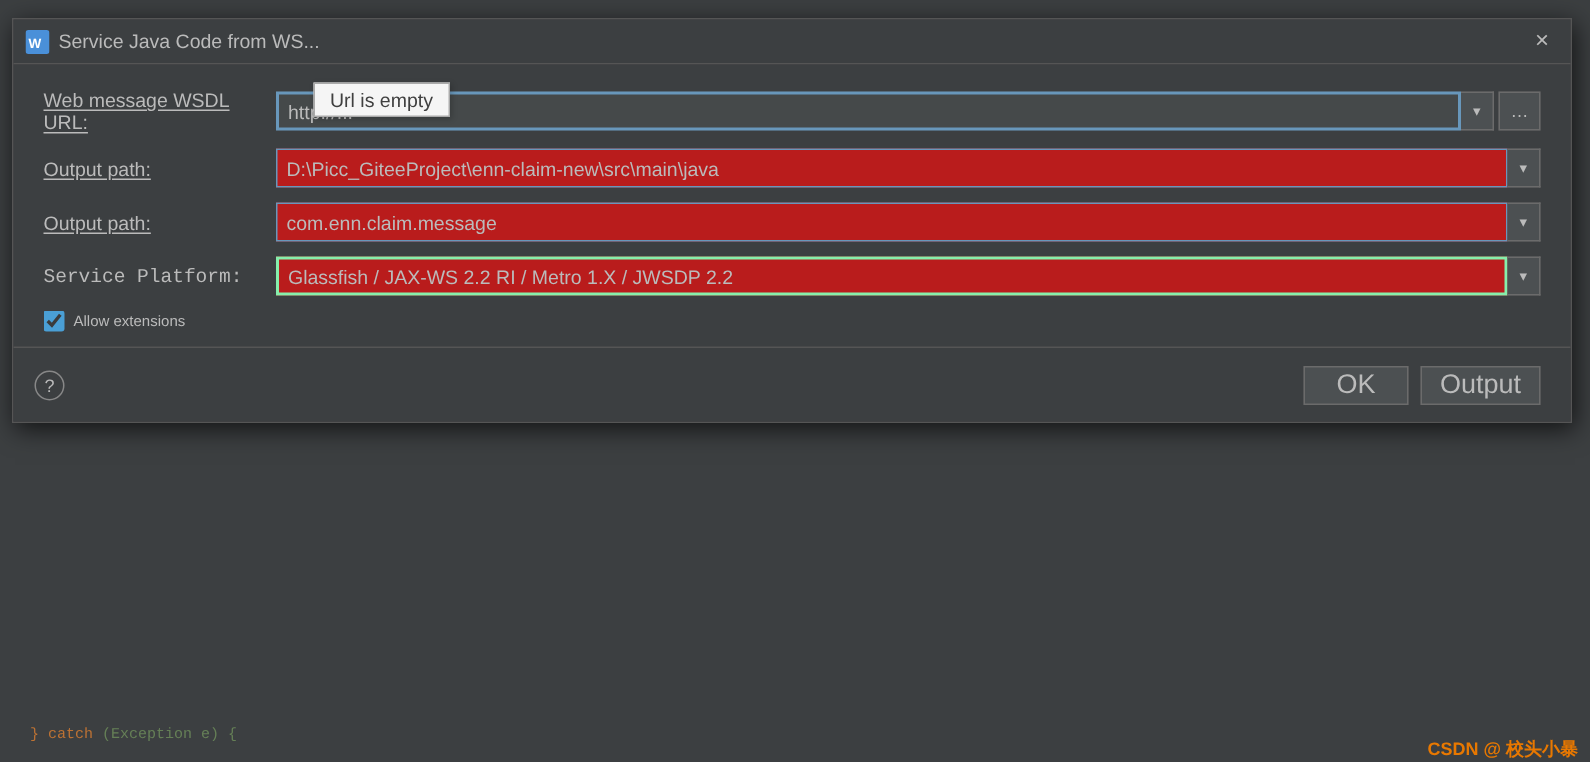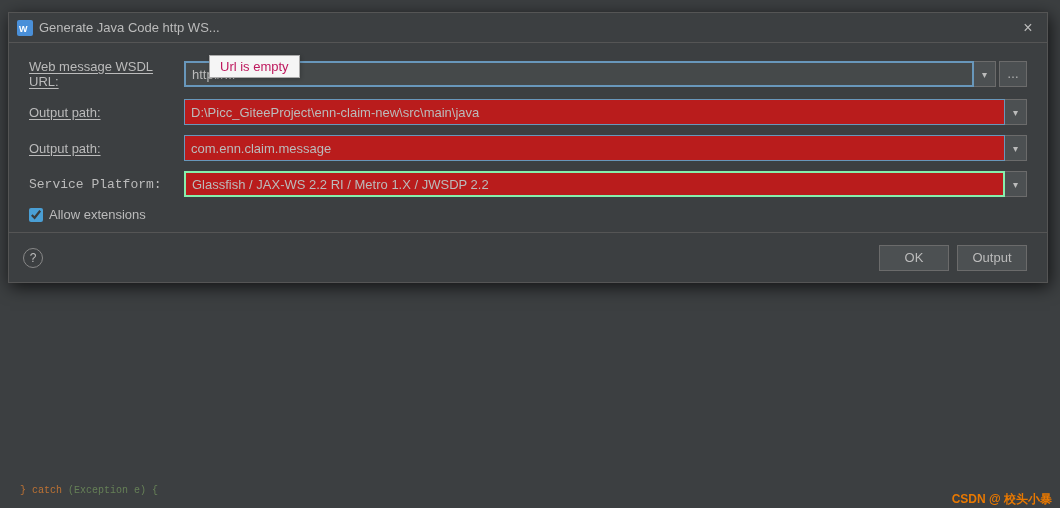--- a/index.html
+++ b/index.html
@@ -110,21 +110,21 @@
 
     
     .tooltip {
       position: absolute;
       top: 42px;
       left: 200px;
       background: #f5f5f5;
       border: 1px solid #aaa;
       padding: 3px 10px;
       font-size: 13px;
-      color: #be185d;
+      color: #404040;
       z-index: 10;
       box-shadow: 1px 1px 4px rgba(0,0,0,0.2);
     }
 
     
     .dialog-body {
       padding: 16px 20px 60px 20px;
       background: #3c3f41;
     }
 
@@ -219,21 +219,21 @@
     .checkbox-input {
       width: 14px;
       height: 14px;
       margin-right: 6px;
       accent-color: #4a9fd5;
       cursor: pointer;
     }
 
     .checkbox-label {
       color: #bbbbbb;
-      font-size: 13px;
+      font-size: 10px;
     }
 
     
     .dialog-footer {
       position: absolute;
       bottom: 0;
       left: 0;
       right: 0;
       height: 50px;
       display: flex;
@@ -260,21 +260,21 @@
       font-size: 12px;
       cursor: pointer;
     }
 
     .dialog-btn {
       min-width: 70px;
       height: 26px;
       background: #4c5052;
       border: 1px solid #6b6b6b;
       color: #bbbbbb;
-      font-size: 13px;
+      font-size: 18px;
       cursor: pointer;
       padding: 0 12px;
     }
 
     .dialog-btn.ok-btn {
       background: #4c5052;
     }
   </style>
 </head>
 <body>
@@ -290,21 +290,21 @@
   <div class="dialog">
 
     <div class="dialog-titlebar">
       <div class="dialog-icon">
 
         <svg viewBox="0 0 16 16" xmlns="http://www.w3.org/2000/svg">
           <rect width="16" height="16" fill="#4a90d9" rx="2"></rect>
           <text x="2" y="12" font-size="9" fill="white" font-family="Arial" font-weight="bold">W</text>
         </svg>
       </div>
-      <span class="dialog-title-text">Generate Java Code http WS...</span>
+      <span class="dialog-title-text">Service Java Code from WS...</span>
       <div class="dialog-close-btn">×</div>
     </div>
 
     <div class="tooltip">Url is empty</div>
 
     <div class="dialog-body">
 
       <div class="form-row">
         <div class="form-label">Web message WSDL URL:</div>
         <div class="form-input-wrapper">

